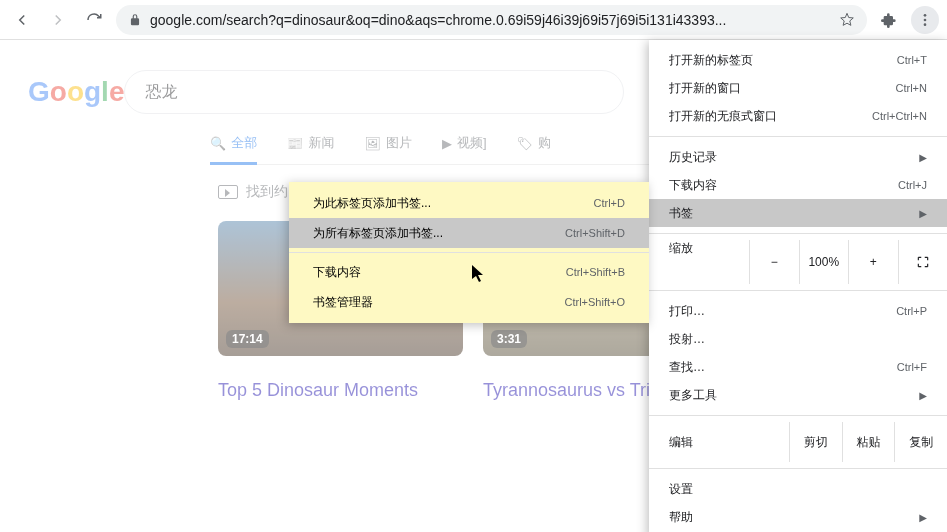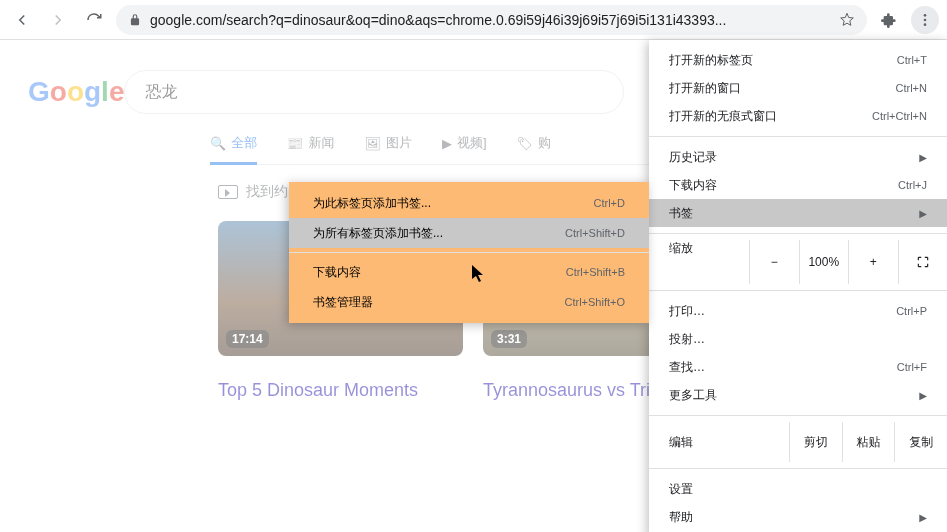--- a/index.html
+++ b/index.html
@@ -57,21 +57,21 @@
 .zoom-label { width: 100px; padding-left: 20px; }
 .zoom-controls { flex: 1; display: flex; align-items: center; justify-content: space-around; border-left: 1px solid #e0e0e0; height: 100%; }
 .zoom-controls > * { flex: 1; text-align: center; border-right: 1px solid #e0e0e0; height: 100%; display: flex; align-items: center; justify-content: center; }
 .zoom-controls > *:last-child { border-right: none; }
 .edit-row { display: flex; align-items: center; height: 40px; }
 .edit-label { width: 140px; padding-left: 20px; }
 .edit-btns { flex: 1; display: flex; }
 .edit-btns span { flex: 1; text-align: center; border-left: 1px solid #e0e0e0; height: 40px; display: flex; align-items: center; justify-content: center; }
 
 
-.submenu { position: absolute; top: 142px; right: 298px; width: 360px; background: #fdba74; box-shadow: -2px 2px 10px rgba(0,0,0,0.25); z-index: 11; font-size: 12px; padding: 6px 0; }
+.submenu { position: absolute; top: 142px; right: 298px; width: 360px; background: #fef9c3; box-shadow: -2px 2px 10px rgba(0,0,0,0.25); z-index: 11; font-size: 12px; padding: 6px 0; }
 .submenu .menu-item { padding: 6px 24px; height: 30px; }
 .submenu .divider { height: 1px; background: #e0e0e0; margin: 4px 0; }
 
 .cursor { position: absolute; top: 225px; left: 472px; z-index: 20; width: 14px; height: 18px; }
 </style>
 </head>
 <body>
 
 <div class="address-bar">
   <button class="nav-btn">

